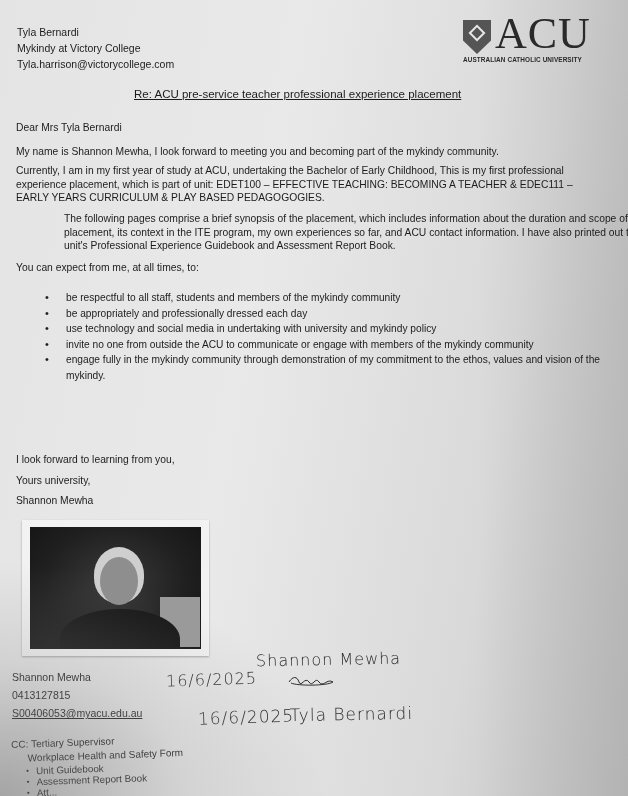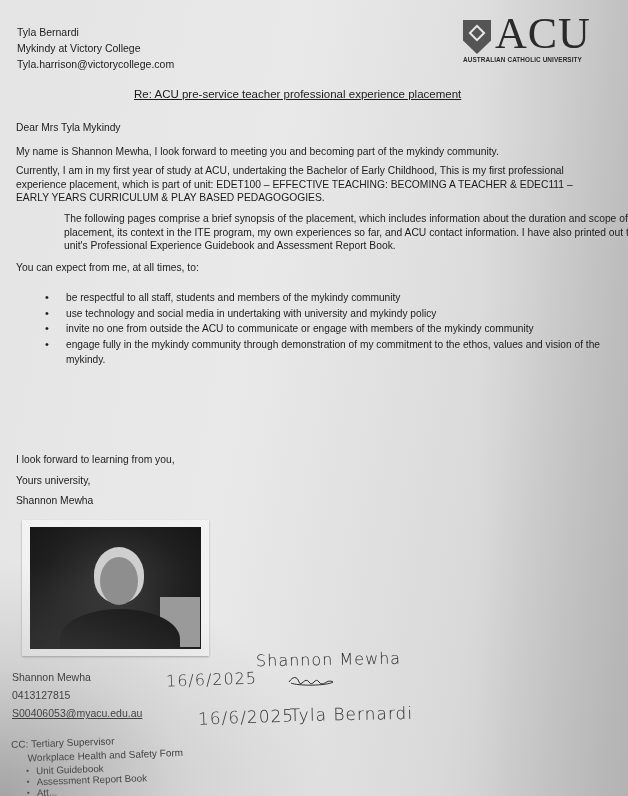--- a/index.html
+++ b/index.html
@@ -93,28 +93,29 @@
 <div class="logo">
   <div class="shield">
       <div class="cross"></div>
     </div>
   <div class="wordmark">ACU</div>
   <div class="sub">AUSTRALIAN CATHOLIC UNIVERSITY</div>
 </div>
 
 <div class="subject">Re: ACU pre-service teacher professional experience placement</div>
 
-<div class="para" style="top:121px;">Dear Mrs Tyla Mykindy</div>
+<div class="para" style="top:121px;">Dear Mrs Tyla Bernardi</div>
 <div class="para" style="top:145px;">My name is Shannon Mewha, I look forward to meeting you and becoming part of the mykindy community.</div>
 <div class="para" style="top:164px;">Currently, I am in my first year of study at ACU, undertaking the Bachelor of Early Childhood, This is my first professional experience placement, which is part of unit: EDET100 – EFFECTIVE TEACHING: BECOMING A TEACHER &amp; EDEC111 – EARLY YEARS CURRICULUM &amp; PLAY BASED PEDAGOGOGIES.</div>
 <div class="para" style="top:212px;margin-left:48px;">The following pages comprise a brief synopsis of the placement, which includes information about the duration and scope of the placement, its context in the ITE program, my own experiences so far, and ACU contact information. I have also printed out the unit's Professional Experience Guidebook and Assessment Report Book.</div>
 <div class="para" style="top:261px;">You can expect from me, at all times, to:</div>
 
 <ul class="bullets">
   <li>be respectful to all staff, students and members of the mykindy community</li>
+  <li>be appropriately and professionally dressed each day</li>
   <li>use technology and social media in undertaking with university and mykindy policy</li>
   <li>invite no one from outside the ACU to communicate or engage with members of the mykindy community</li>
   <li style="width:560px; white-space:normal;">engage fully in the mykindy community through demonstration of my commitment to the ethos, values and vision of the mykindy.</li>
 </ul>
 
 <div class="closing">
   <div>I look forward to learning from you,</div>
   <div>Yours university,</div>
   <div>Shannon Mewha</div>
 </div>

